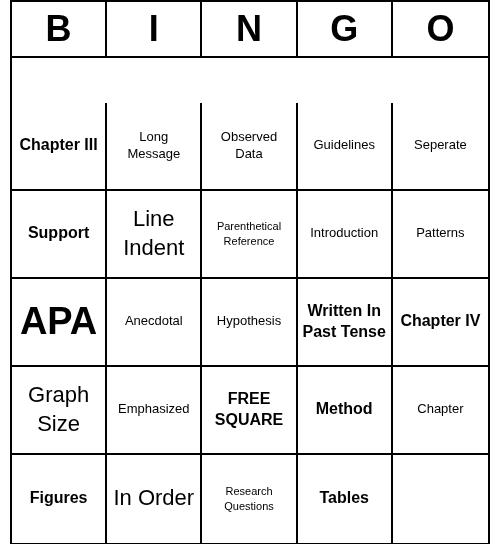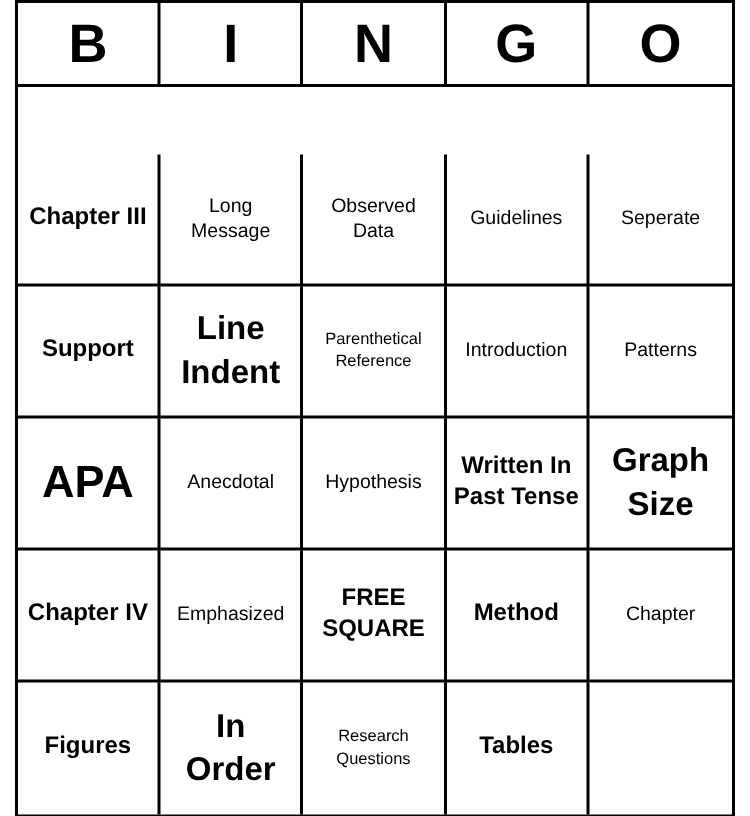--- a/index.html
+++ b/index.html
@@ -68,25 +68,25 @@
       border-bottom: none;
     }
 
     .cell-text {
       font-size: 13px;
       line-height: 1.3;
     }
 
     .cell-text.large {
       font-size: 22px;
-      font-weight: bold;
+      font-weight: normal;
     }
 
     .cell-text.xlarge {
-      font-size: 30px;
+      font-size: 38px;
       font-weight: bold;
     }
 
     .cell-text.medium {
       font-size: 16px;
       font-weight: bold;
     }
 
     .cell-text.small {
       font-size: 11px;
@@ -140,24 +140,24 @@
       <div class="bingo-cell">
         <span class="cell-text">Anecdotal</span>
       </div>
       <div class="bingo-cell">
         <span class="cell-text">Hypothesis</span>
       </div>
       <div class="bingo-cell">
         <span class="cell-text medium">Written In Past Tense</span>
       </div>
       <div class="bingo-cell">
-        <span class="cell-text large">Graph Size</span>
+        <span class="cell-text medium">Chapter IV</span>
       </div>
       <div class="bingo-cell">
-        <span class="cell-text medium">Chapter IV</span>
+        <span class="cell-text large">Graph Size</span>
       </div>
       <div class="bingo-cell">
         <span class="cell-text">Emphasized</span>
       </div>
       <div class="bingo-cell">
         <span class="cell-text medium">FREE SQUARE</span>
       </div>
       <div class="bingo-cell">
         <span class="cell-text medium">Method</span>
       </div>

